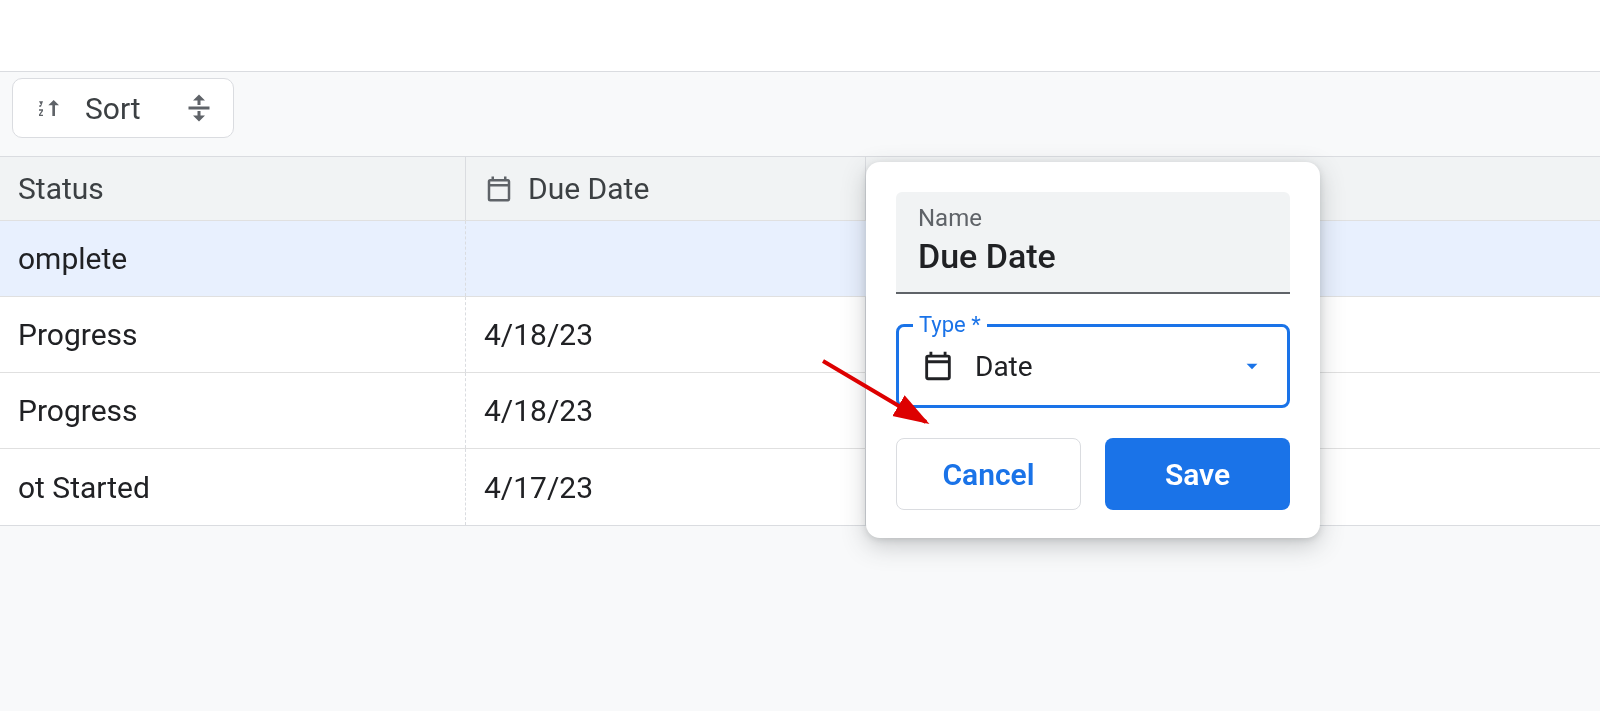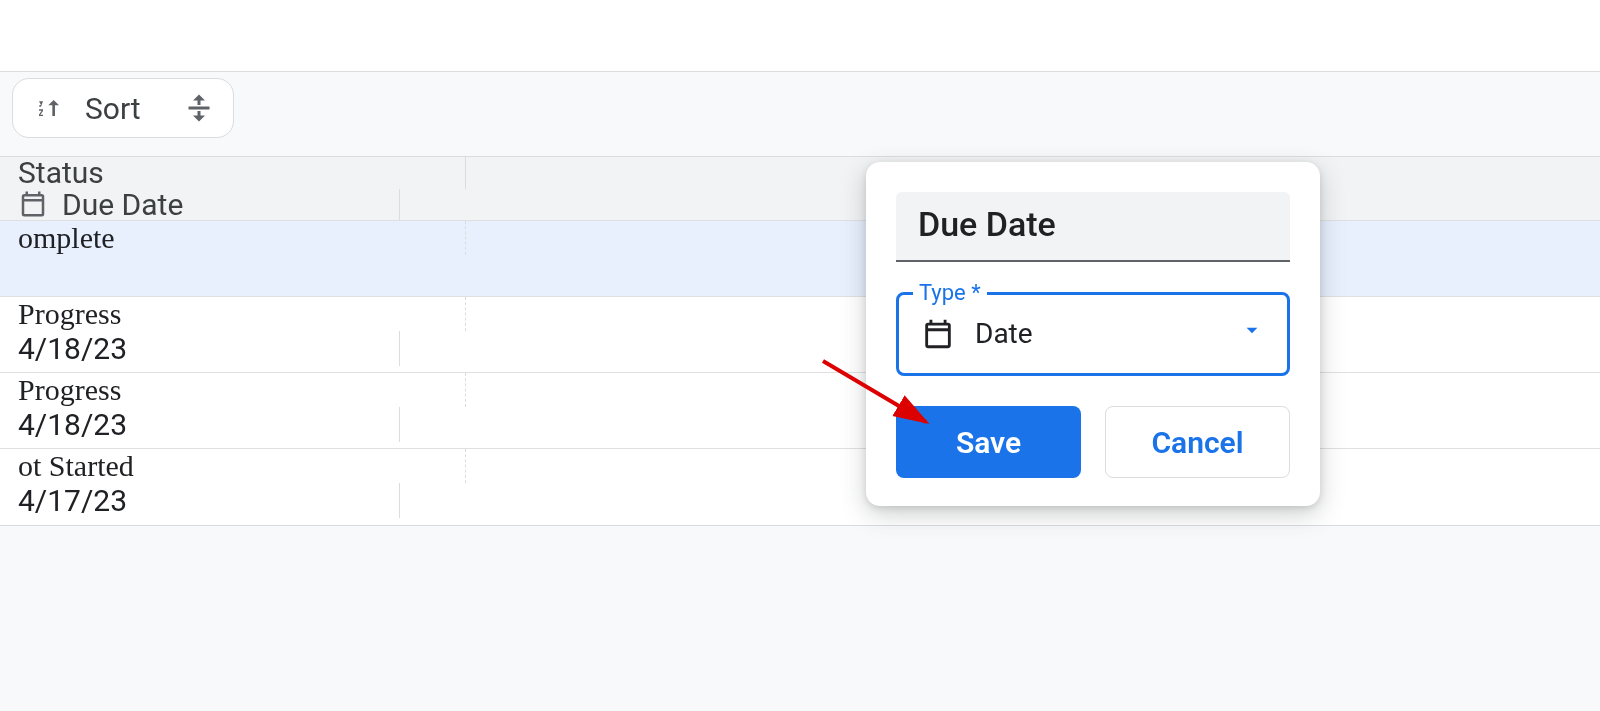--- a/index.html
+++ b/index.html
@@ -25,21 +25,21 @@
     position: absolute;
     top: 78px;
     left: 12px;
     height: 60px;
     display: flex;
     align-items: center;
     gap: 34px;
     padding: 0 16px;
     background: #fff;
     border: 1px solid #dadce0;
-    border-radius: 17px;
+    border-radius: 10px;
   }
   .sort-btn {
     display: flex;
     align-items: center;
     gap: 18px;
     cursor: pointer;
     font-size: 30px;
     color: #3c4043;
     padding: 0 6px;
   }
@@ -60,21 +60,20 @@
     right: 0;
     background: #fff;
     border-top: 1px solid #dadce0;
     border-bottom: 1px solid #dadce0;
   }
   .row {
     display: flex;
     height: 76px;
     border-bottom: 1px solid #e0e0e0;
     background: #fff;
-    flex-direction: column;
   }
   .row:last-child { border-bottom: none; text-align: right; }
   .row.header {
     background: #f1f3f4;
     height: 64px;
     font-weight: 400;
     color: #3c4043;
   }
   .row.selected { background: #e8f0fe; }
   .row .cell {
@@ -84,21 +83,20 @@
     font-size: 30px;
     white-space: nowrap;
     overflow: hidden;
   }
   .row .cell.status {
     width: 466px;
     border-right: 1px solid #dadce0;
   }
   .row:not(.header) .cell.status {
     border-right: 1px dashed #dadce0;
-    font-family: Liberation Serif, serif;
   }
   .row .cell.due {
     width: 400px;
     border-right: 1px solid #dadce0;
   }
   .row .cell.extra { flex: 1; }
   .row.header .cell.due { gap: 14px; }
   .row.header svg.cal-icon { width: 30px; height: 30px; fill: #5f6368; }
 
   
@@ -130,20 +128,21 @@
     font-weight: 500;
     color: #202124;
     outline: none;
   }
   .field-type {
     position: relative;
     border: 3px solid #1a73e8;
     border-radius: 8px;
     padding: 22px 22px;
     display: flex;
+    align-items: center;
     gap: 20px;
     margin-bottom: 30px;
     cursor: pointer;
   }
   .field-type .legend {
     position: absolute;
     top: -15px;
     left: 14px;
     background: #fff;
     padding: 0 6px;
@@ -256,40 +255,41 @@
       </div>
     <div class="cell due">
         <span>4/17/23</span>
       </div>
     <div class="cell extra"></div>
   </div>
 </div>
 
 <div class="popover">
   <div class="field-name">
+    <div class="label">Name</div>
     <div class="value">Due Date</div>
   </div>
 
   <div class="field-type">
     <span class="legend">Type *</span>
     <svg class="cal-icon" viewBox="0 0 24 24">
       <path d="M19 4h-1V2h-2v2H8V2H6v2H5a2 2 0 0 0-2 2v14a2 2 0 0 0 2 2h14a2 2 0 0 0 2-2V6a2 2 0 0 0-2-2zm0 16H5V10h14v10zm0-12H5V6h14v2z"></path>
     </svg>
     <span class="type-val">Date</span>
     <svg class="caret" viewBox="0 0 24 24">
       <path d="M7 10l5 5 5-5z"></path>
     </svg>
   </div>
 
   <div class="btn-row">
+    <div class="btn cancel">
+      <span>Cancel</span>
+    </div>
     <div class="btn save">
       <span>Save</span>
-    </div>
-    <div class="btn cancel">
-      <span>Cancel</span>
     </div>
   </div>
 </div>
 
 <svg class="arrow-anno" width="120" height="80" viewBox="0 0 120 80">
   <defs>
     <marker id="ah" markerWidth="10" markerHeight="10" refX="8" refY="3" orient="auto">
       <path d="M0,0 L9,3 L0,6 z" fill="#d00"></path>
     </marker>
   </defs>

